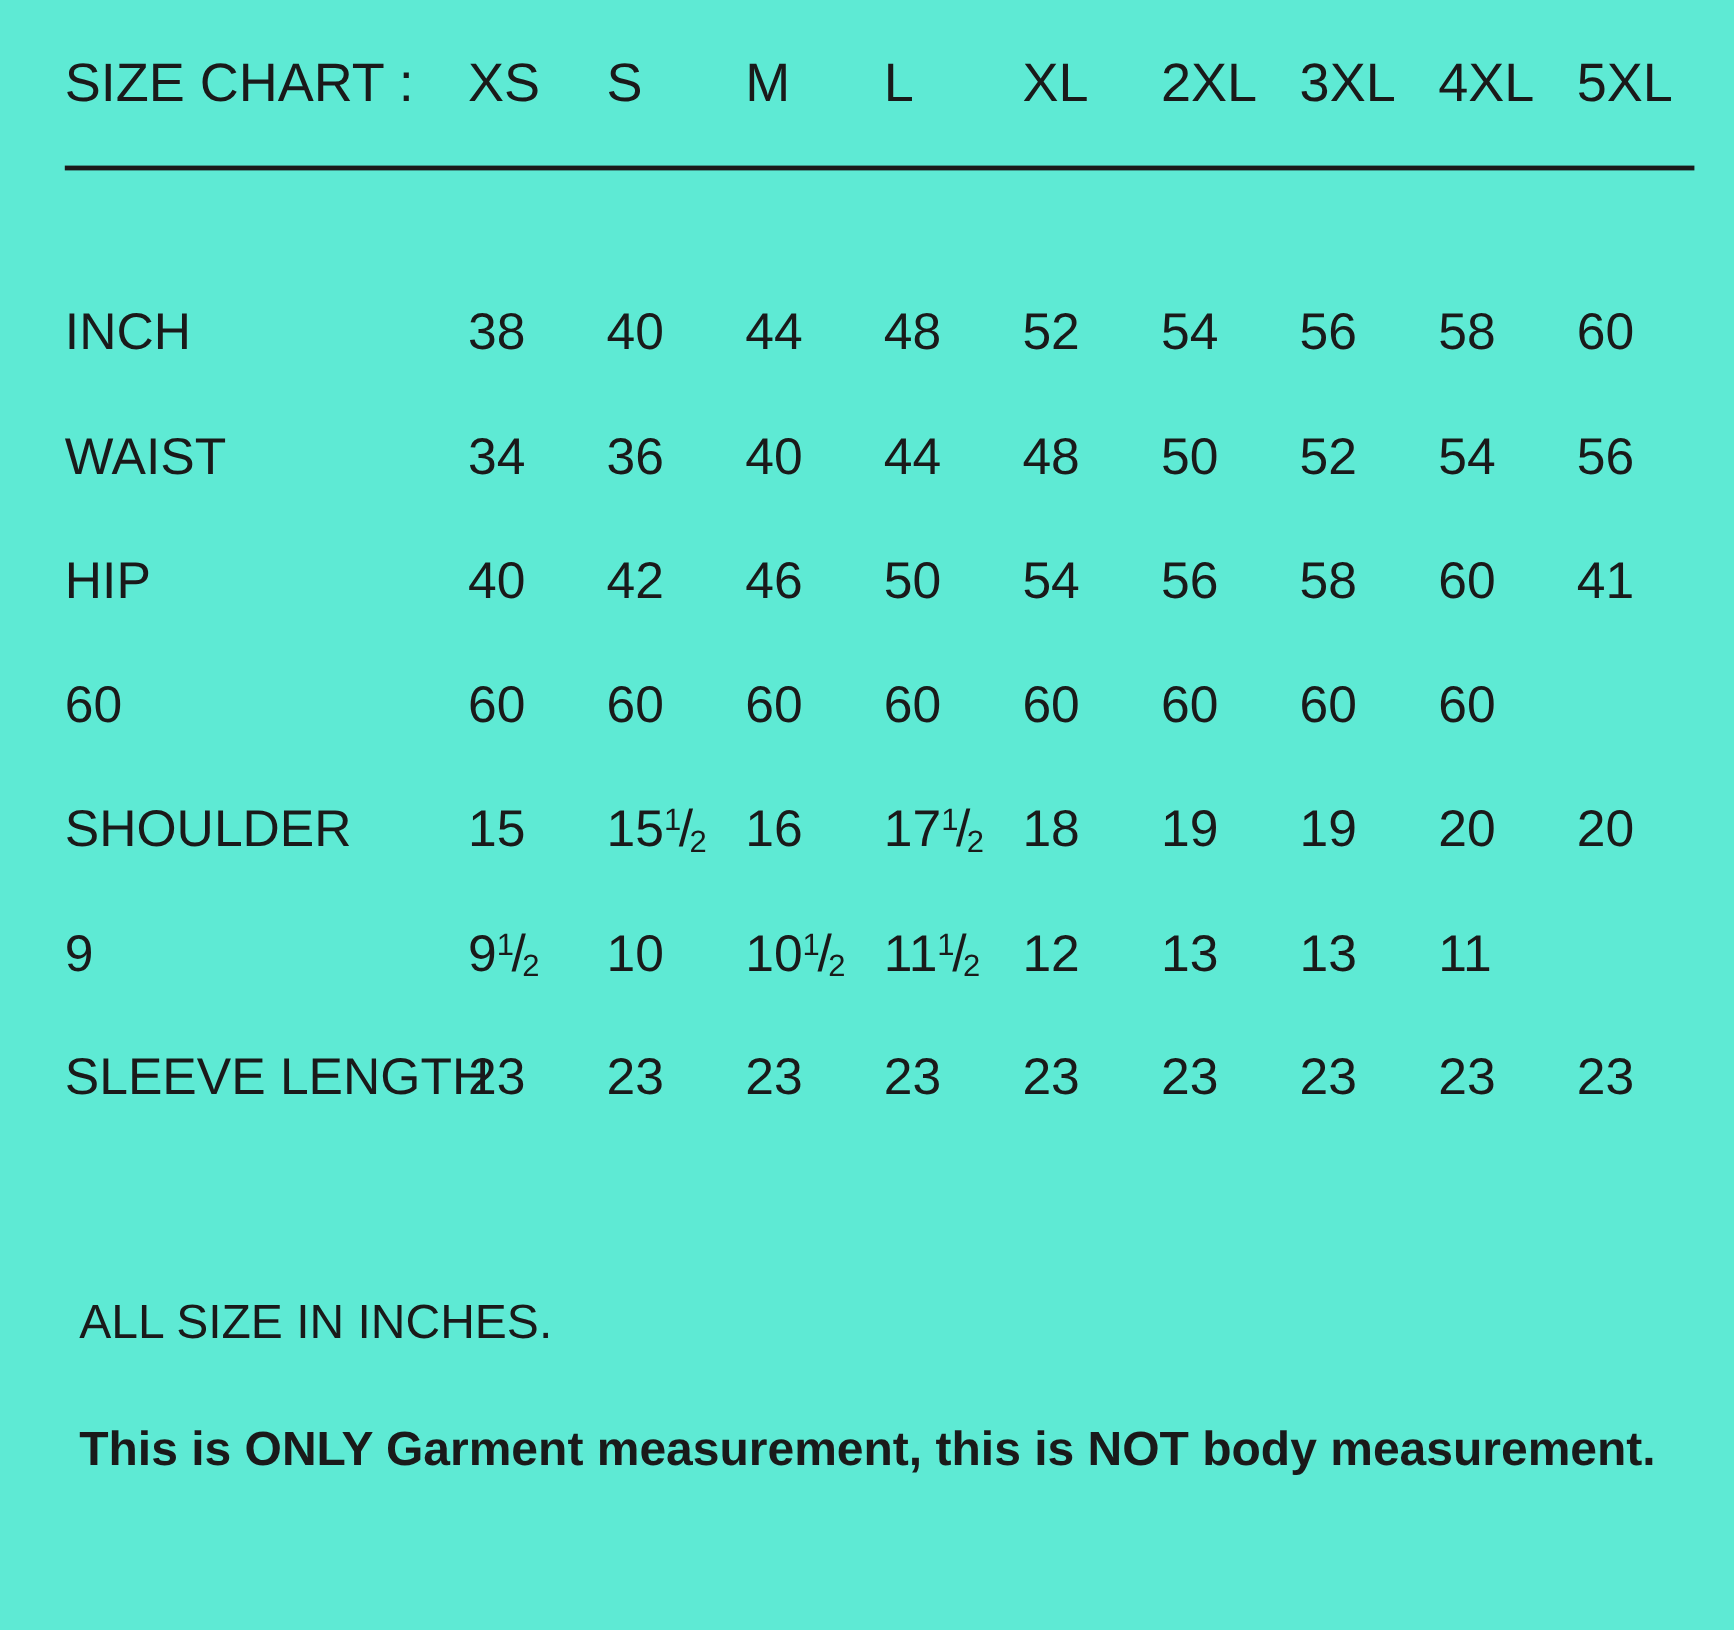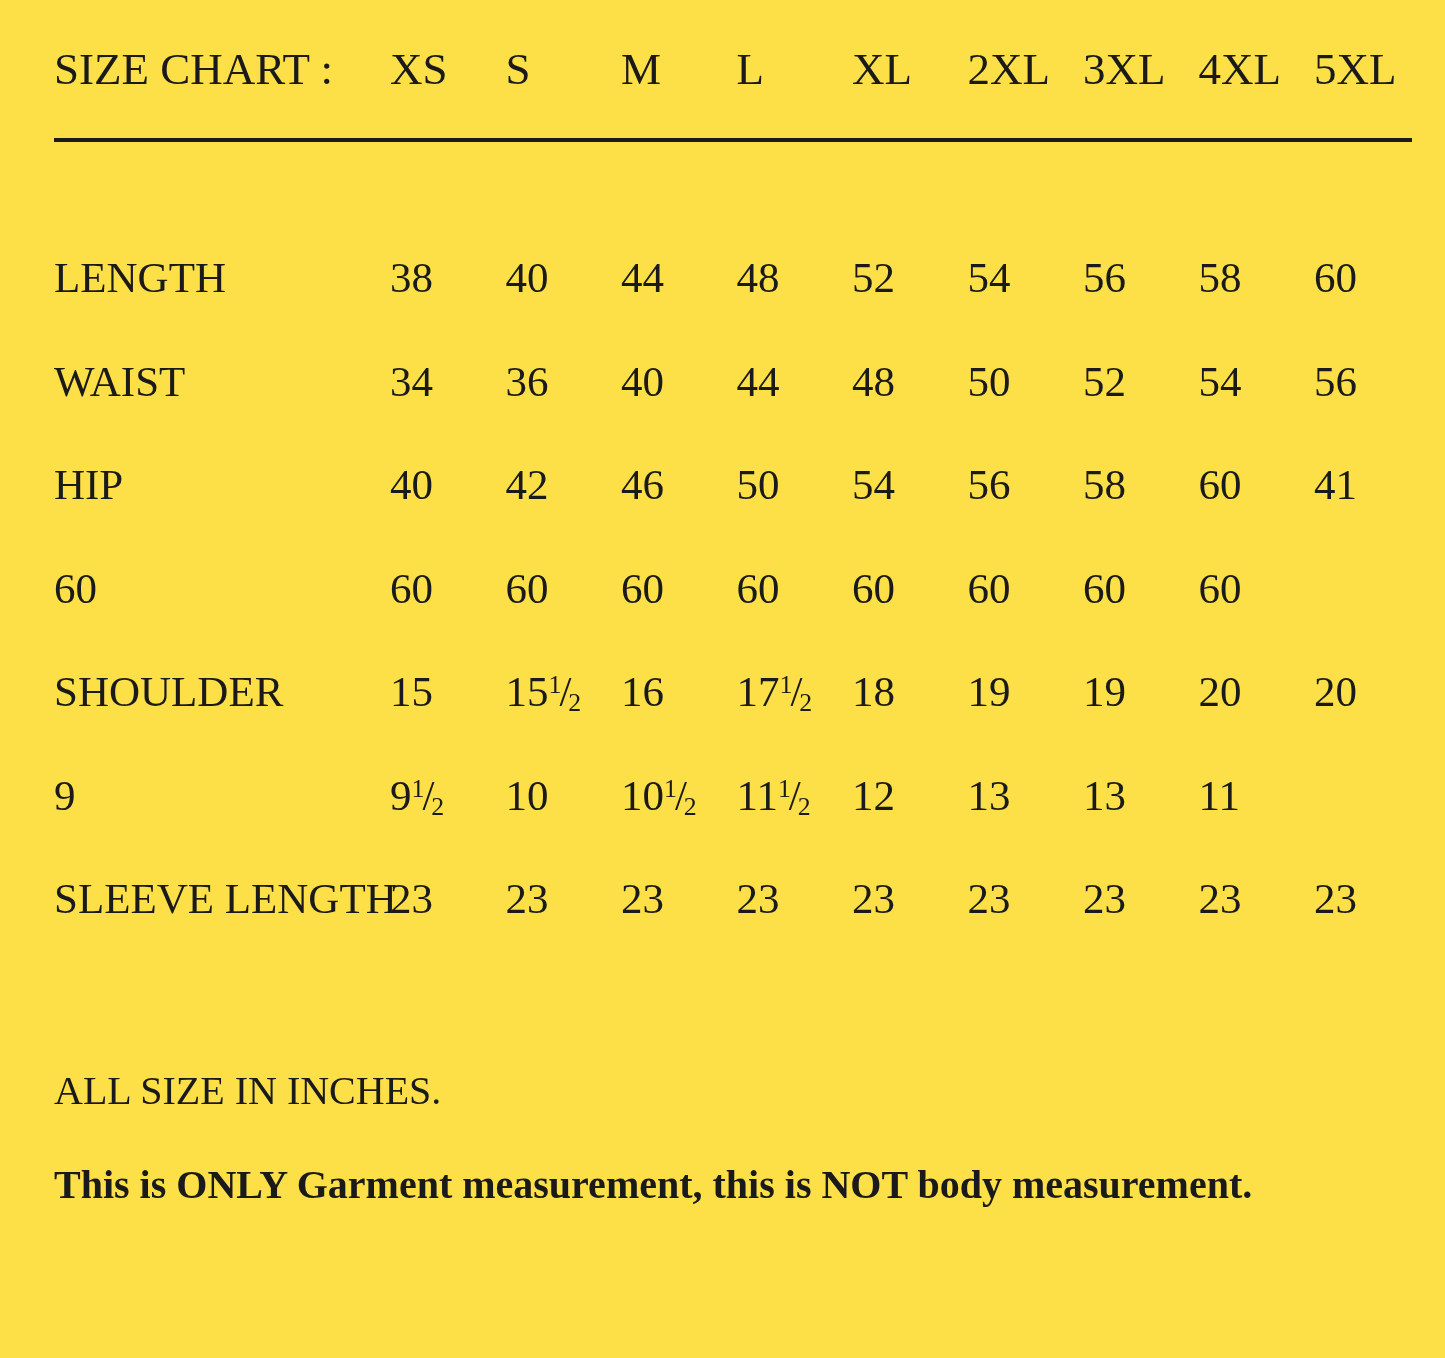--- a/index.html
+++ b/index.html
@@ -1,22 +1,22 @@
 <!DOCTYPE html>
 <html><head>
 <meta charset="utf-8">
 <style>
   html, body { margin: 0; padding: 0; background: #ffffff; }
   .page {
     position: relative;
     width: 1445px;
     height: 1358px;
-    background: #fde047;
+    background: #5eead4;
     color: #1a1a1a;
-    font-family: Liberation Serif, serif;
+    font-family: Liberation Sans, sans-serif;
     overflow: hidden;
   }
   .grid-row {
     display: grid;
     grid-template-columns: 336px repeat(9, 115.5px);
     align-items: center;
   }
   .header-row {
     height: 138px;
     padding-left: 54px;
@@ -47,21 +47,21 @@
     font-size: 60%;
     line-height: 0;
     vertical-align: -0.18em;
   }
   .notes { padding: 93px 0 0 54px; }
   .note {
     height: 94px;
     display: flex;
     align-items: center;
     font-size: 40px;
-    margin: 0;
+    margin: 12px;
     text-align: right;
   }
   .note.bold { font-weight: bold; }
 </style>
 </head>
 <body>
 
 <div class="page">
 
   <div class="grid-row header-row">
@@ -75,21 +75,21 @@
     <div class="cell">3XL</div>
     <div class="cell">4XL</div>
     <div class="cell">5XL</div>
   </div>
 
   <hr class="rule">
 
   <div class="rows">
 
     <div class="grid-row data-row">
-      <div class="cell">LENGTH</div>
+      <div class="cell">INCH</div>
       <div class="cell">38</div>
       <div class="cell">40</div>
       <div class="cell">44</div>
       <div class="cell">48</div>
       <div class="cell">52</div>
       <div class="cell">54</div>
       <div class="cell">56</div>
       <div class="cell">58</div>
       <div class="cell">60</div>
     </div>

